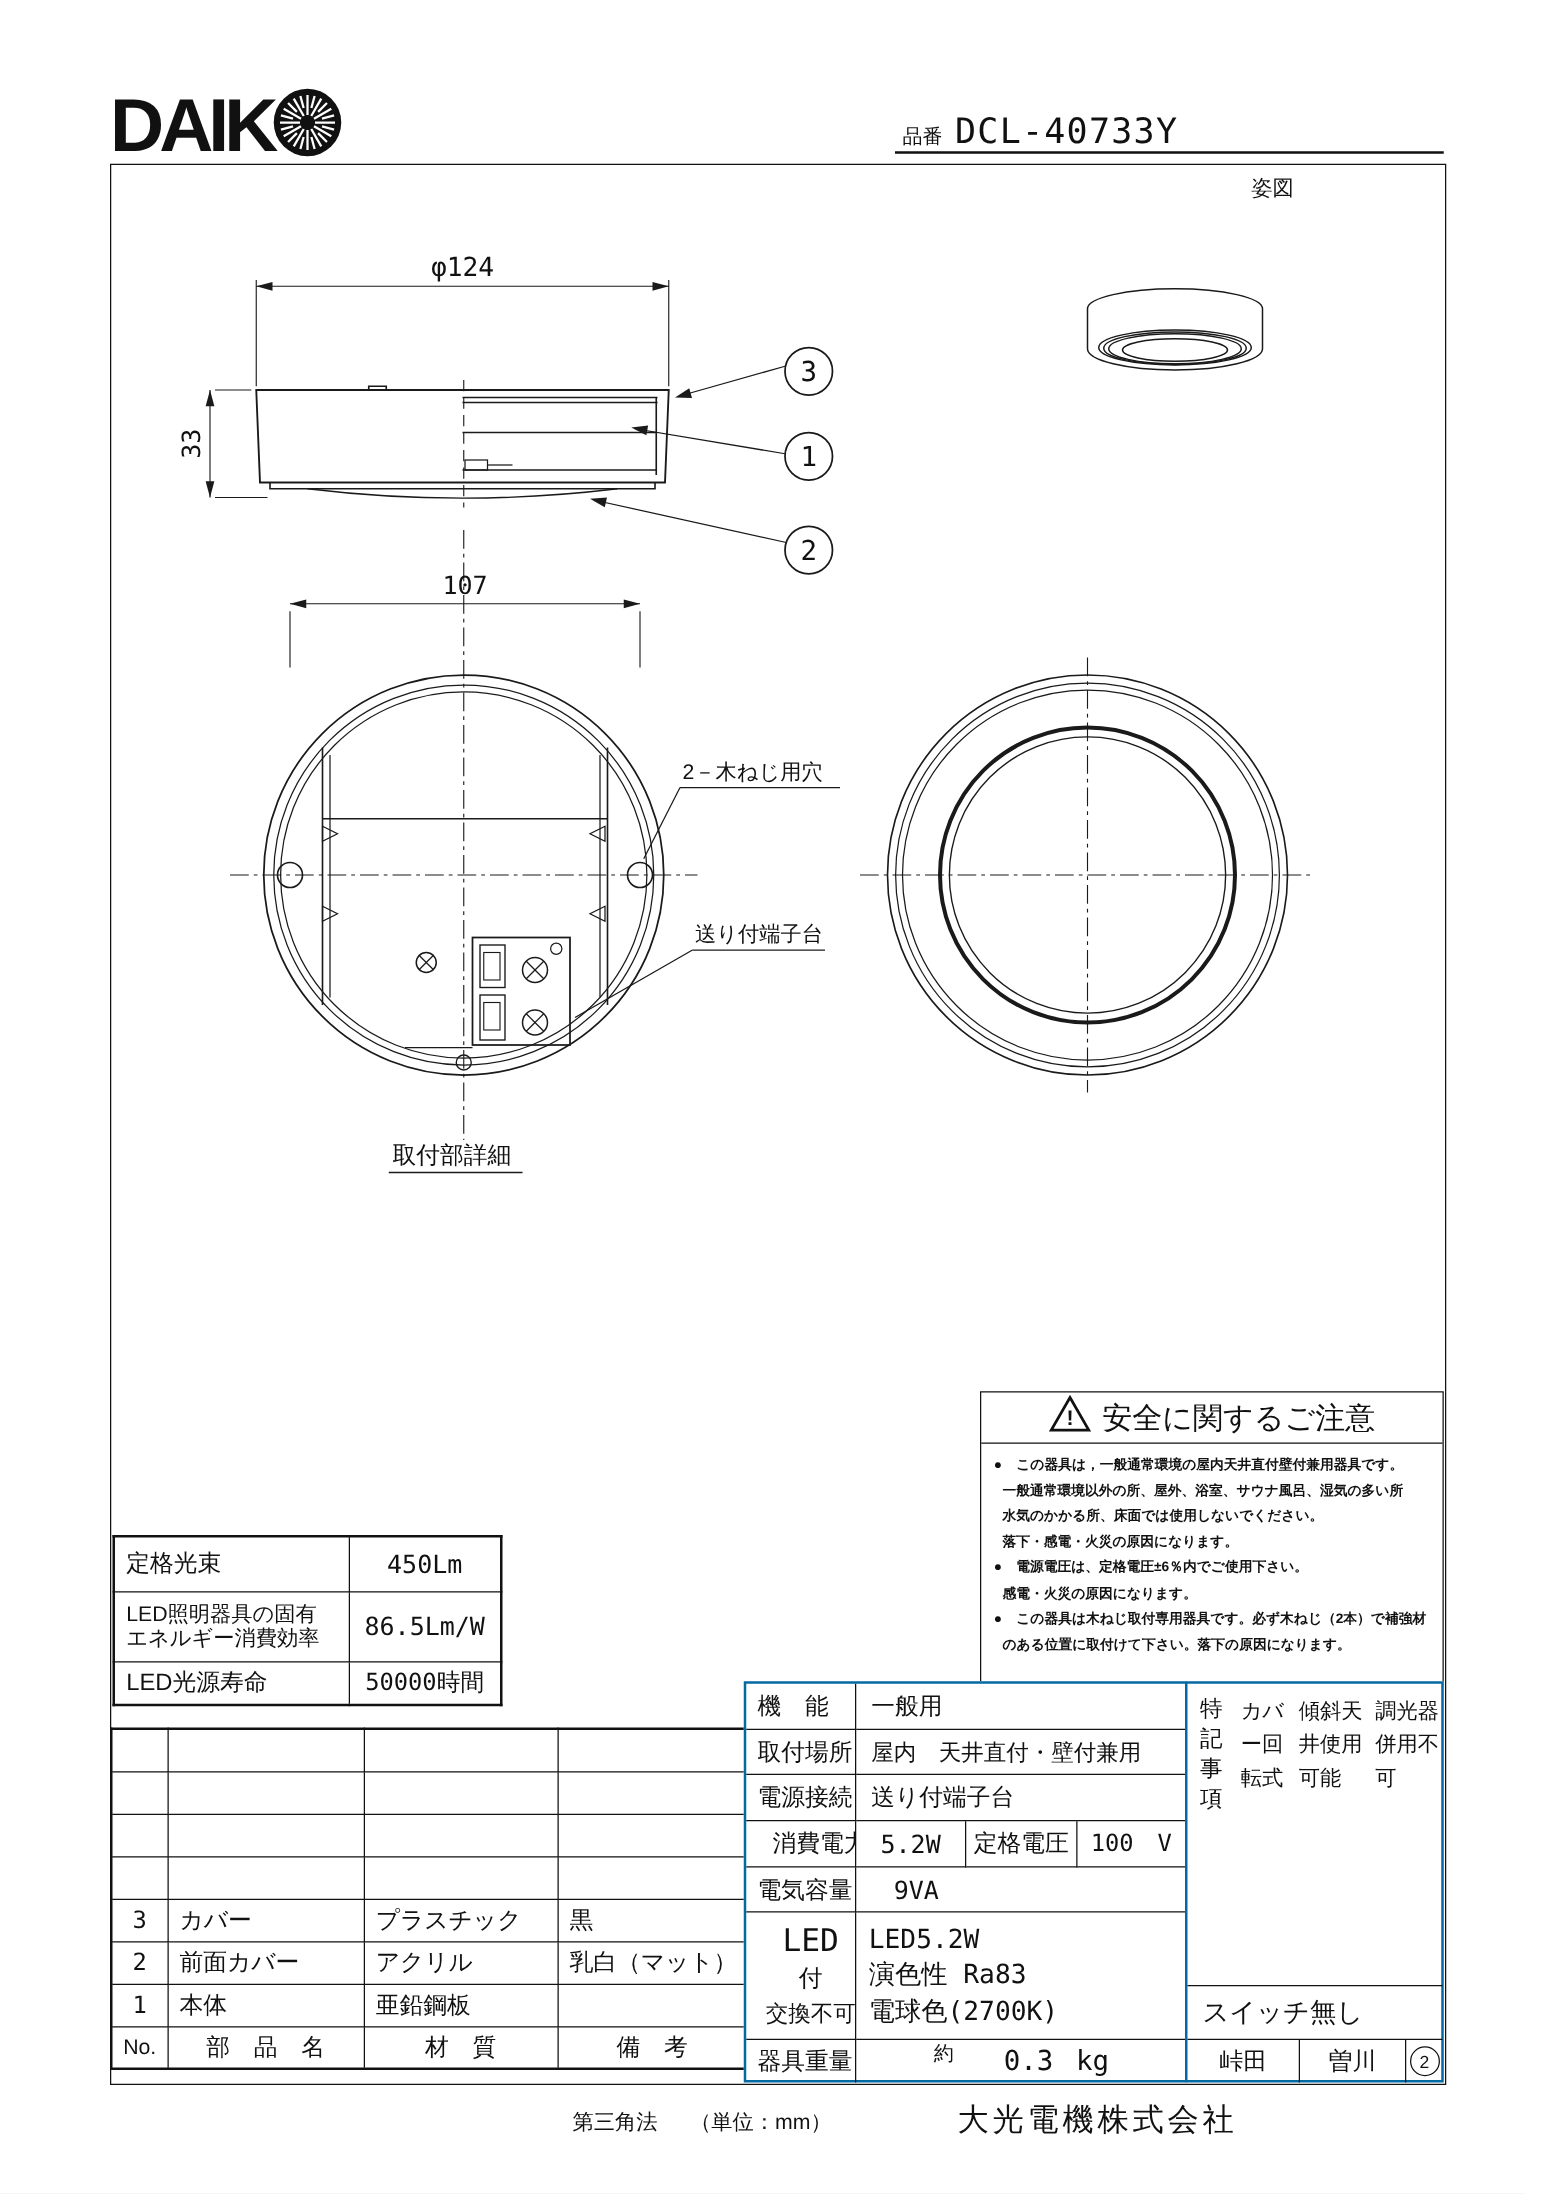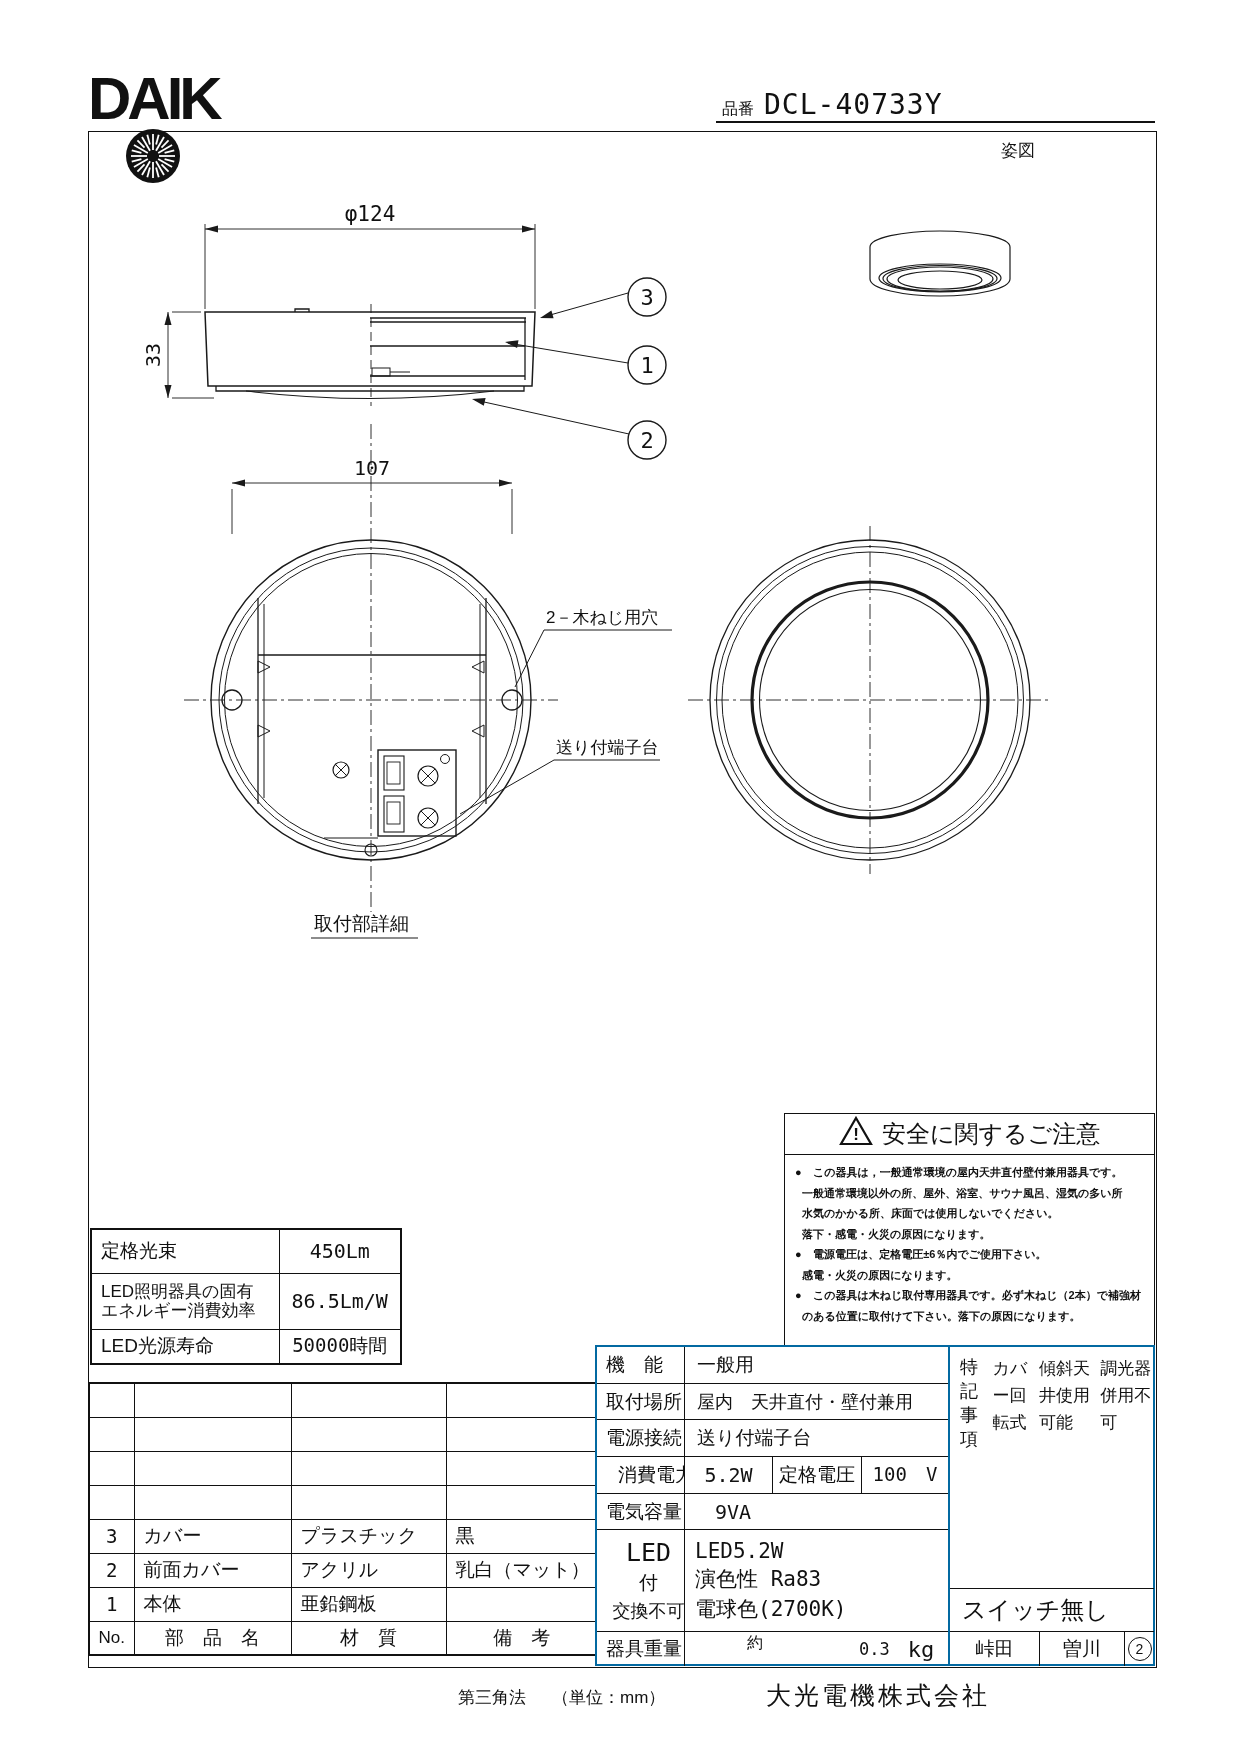--- a/index.html
+++ b/index.html
@@ -8,21 +8,21 @@
   .abs { position:absolute; box-sizing:border-box; }
   .cad { font-family:"DejaVu Sans Mono","Liberation Sans",sans-serif; }
   .cell { position:absolute; box-sizing:border-box; display:flex; align-items:center; overflow:hidden; white-space:nowrap; }
   .bb { border-bottom:1.5px solid #111; } .br { border-right:1.5px solid #111; }
   .ctr { justify-content:center; }
   .tbl { position:absolute; box-sizing:border-box; border:2px solid #0369a1; background:#fff; }
   table.grid { border-collapse:collapse; table-layout:fixed; }
   table.grid td { border:1.5px solid #111; box-sizing:border-box; overflow:hidden; white-space:nowrap; padding:0 0 0 9px; font-size:19px; }
   table.grid td.c { text-align:center; padding:0; }
   
-  .logo-row { position:absolute; left:88px; top:70px; display:flex; align-items:center;flex-direction:column; }
+  .logo-row { position:absolute; left:88px; top:70px; display:flex; align-items:center; }
   .logo-text { font-size:60px; font-weight:900; letter-spacing:-4px; line-height:58px; }
   .doc-box { position:absolute; left:320px; top:81px; width:394px; height:43px; border:2.5px solid #111;
              display:flex; align-items:center; justify-content:center; font-size:27px; letter-spacing:9px; }
   .pn-label { position:absolute; left:722px; top:99px; font-size:16px; }
   .pn-value { position:absolute; left:764px; top:88px; font-size:28px; letter-spacing:1px; }
   .pn-line { position:absolute; left:716px; top:121px; width:439px; border-top:2.5px solid #111; }
   .frame { position:absolute; left:88px; top:131px; width:1067px; height:1535px; border:1.8px solid #111; }
   .view-label { position:absolute; left:1001px; top:139px; font-size:17px; }
   
   .safety { position:absolute; left:784px; top:1113px; width:369px; height:234px; border:1.5px solid #111; background:#fff; }
@@ -379,33 +379,33 @@
     </div>
     <div class="cell bb" style="left:88px; top:183px; width:263px; height:102px; flex-direction:column; align-items:flex-start; justify-content:center; padding-left:10px; gap:2px;">
       <div class="cad" style="font-size:21px;">LED5.2W</div>
       <div class="cad" style="font-size:21px;">演色性 Ra83</div>
       <div class="cad" style="font-size:21px;">電球色(2700K)</div>
     </div>
 
     <div class="cell br" style="left:0; top:285px; width:88px; height:34px; padding-left:9px; font-size:19px;">器具重量</div>
     <div class="cell" style="left:88px; top:285px; width:263px; height:34px;">
       <span style="font-size:16px; margin-left:62px; transform:translateY(-6px);">約</span>
-      <span class="cad" style="font-size:17px; margin-left:96px;">0.3</span>
+      <span class="cad" style="font-size:22px; margin-left:40px;">0.3</span>
       <span class="cad" style="font-size:22px; margin-left:18px;">kg</span>
     </div>
   </div>
 
   <div class="tbl" style="left:948px; top:1345px; width:207px; height:321px;">
     <div class="cell bb" style="left:0; top:0; width:204px; height:242px; flex-direction:row; align-items:flex-start; justify-content:flex-start; padding:8px 0 0 10px; white-space:normal;">
       <div style="font-size:18px; margin-bottom:5px;">特記事項</div>
       <div style="font-size:17px; line-height:27px;">カバー回転式</div>
       <div style="font-size:17px; line-height:27px;">傾斜天井使用可能</div>
       <div style="font-size:17px; line-height:27px;">調光器併用不可</div>
     </div>
-    <div class="cell bb" style="left:0; top:242px; width:204px; height:43px; padding-left:12px; font-size:24px;">スイッチ無し</div>
+    <div class="cell bb" style="left:0; top:242px; width:204px; height:43px; padding-left:12px; font-size:21px;">スイッチ無し</div>
     <div class="cell br ctr" style="left:0; top:285px; width:90px; height:34px; font-size:19px;">峠田</div>
     <div class="cell br ctr" style="left:90px; top:285px; width:85px; height:34px; font-size:19px;">曽川</div>
     <div class="cell ctr" style="left:175px; top:285px; width:29px; height:34px;">
       <span class="rev-circle">2</span>
     </div>
   </div>
 
   <div class="foot-proj">
     <span>第三角法</span>
     <span>（単位：mm）</span>

